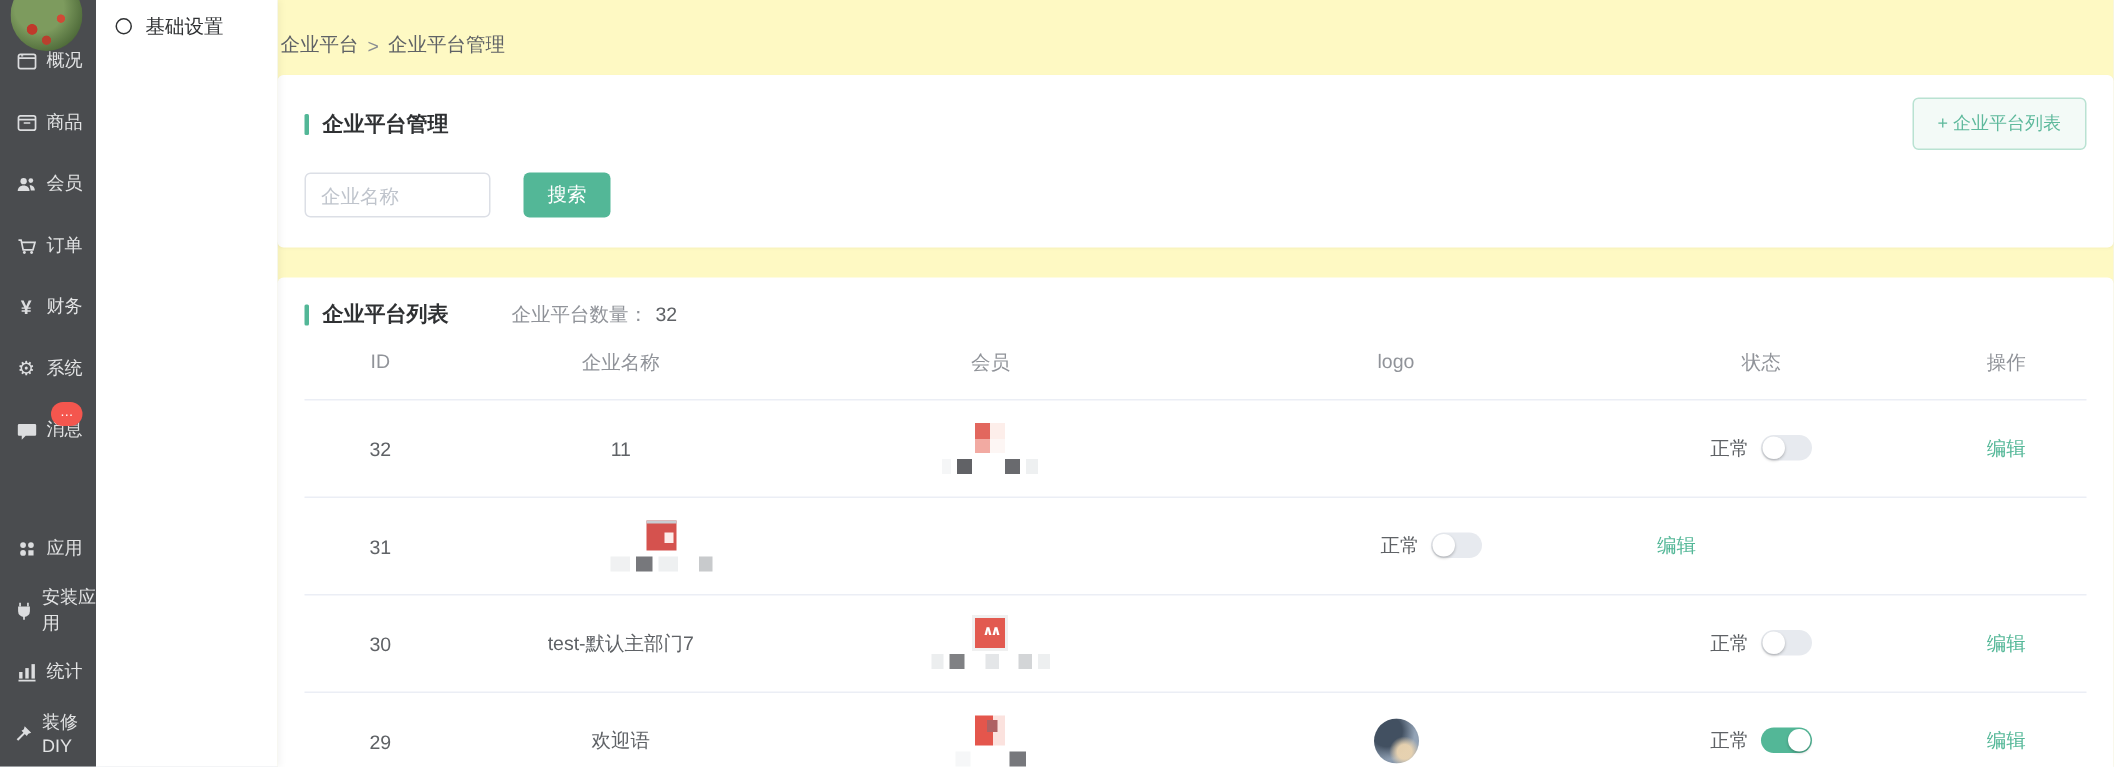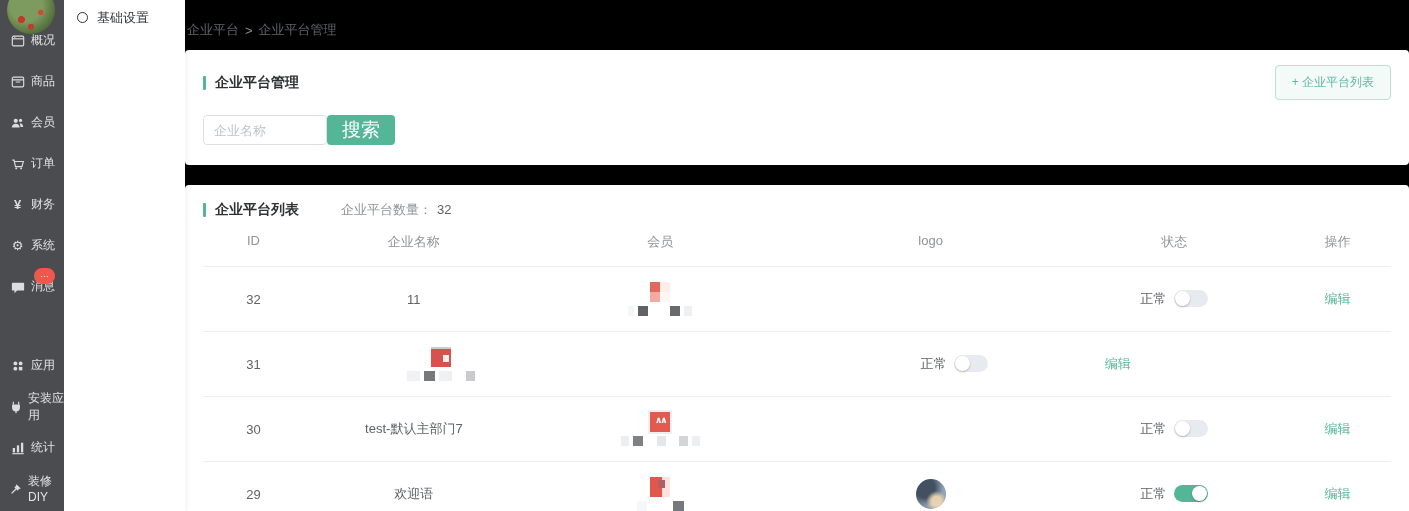--- a/index.html
+++ b/index.html
@@ -28,41 +28,41 @@
 
   
   .sub-sidebar { position:absolute; left:63px; top:0; width:122px; height:511px;
     background:#ffffff; z-index:2; box-shadow:2px 0 5px rgba(0,0,0,.05); }
   .sub-item { display:flex; align-items:center; height:35px; padding-left:14px;
     font-size:13px; color:#2f3133; cursor:pointer; }
   .radio-circle { width:11px; height:11px; border:1.6px solid #2f3133; border-radius:50%;
     margin-right:9px; flex:none; background:#fff; }
 
   
-  .main { position:absolute; left:185px; right:0; top:0; bottom:0; background:#000000;
+  .main { position:absolute; left:185px; right:0; top:0; bottom:0; background:#fef9c3;
     padding:0 0; }
   .breadcrumb { height:50px; display:flex; align-items:center; padding:10px 2px 0;
     font-size:13px; color:#5f6266; }
   .breadcrumb .bc-sep { margin:0 6px; color:#8a8d92; }
 
   .card { background:#fff; border-radius:4px; box-shadow:0 1px 2px rgba(0,0,0,.03); }
   .card-head { display:flex; justify-content:space-between; align-items:center;
     padding:15px 18px 13px; }
   .sec-title { display:flex; align-items:center; font-size:14px; font-weight:bold;
     color:#2f3133; }
   .green-bar { width:3px; height:14px; background:#53b797; border-radius:1px;
     margin-right:9px; }
   .add-btn { font-size:12px; color:#5eb99c; background:#f3faf7;
     border:1px solid #b9e2d2; border-radius:4px; padding:8px 16px; cursor:pointer; }
   .search-row { display:flex; align-items:center; padding:2px 18px 20px; }
   .search-input { width:124px; height:30px; border:1px solid #dcdfe6; border-radius:4px;
     padding:0 10px; font-size:13px; color:#333; outline:none; }
   .search-input::placeholder { color:#bfc4cc; }
-  .search-btn { height:30px; min-width:58px; background:#53b797;
-    color:#fff; border:none; border-radius:4px; font-size:19px; padding:0 15px;
+  .search-btn { height:30px; min-width:58px; margin-left:22px; background:#53b797;
+    color:#fff; border:none; border-radius:4px; font-size:13px; padding:0 15px;
     cursor:pointer; }
 
   .list-card { margin-top:20px; padding-bottom:30px; min-height:330px; }
   .list-head { display:flex; align-items:center; padding:16px 18px 14px; }
   .count-wrap { margin-left:42px; font-size:13px; color:#909399; }
   .count-num { color:#5f6266; margin-left:5px; }
 
   .table { margin:0 18px; }
   .thead { display:flex; align-items:flex-start; height:34px;
     border-bottom:1px solid #ebeef5; font-size:13px; color:#909399; }

